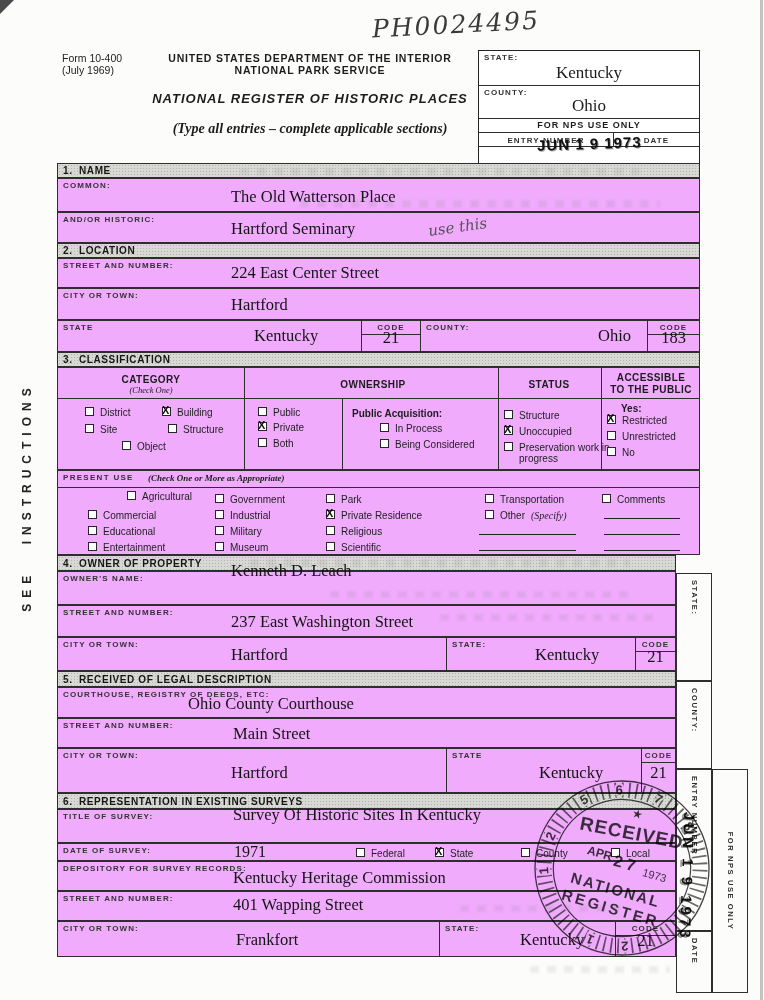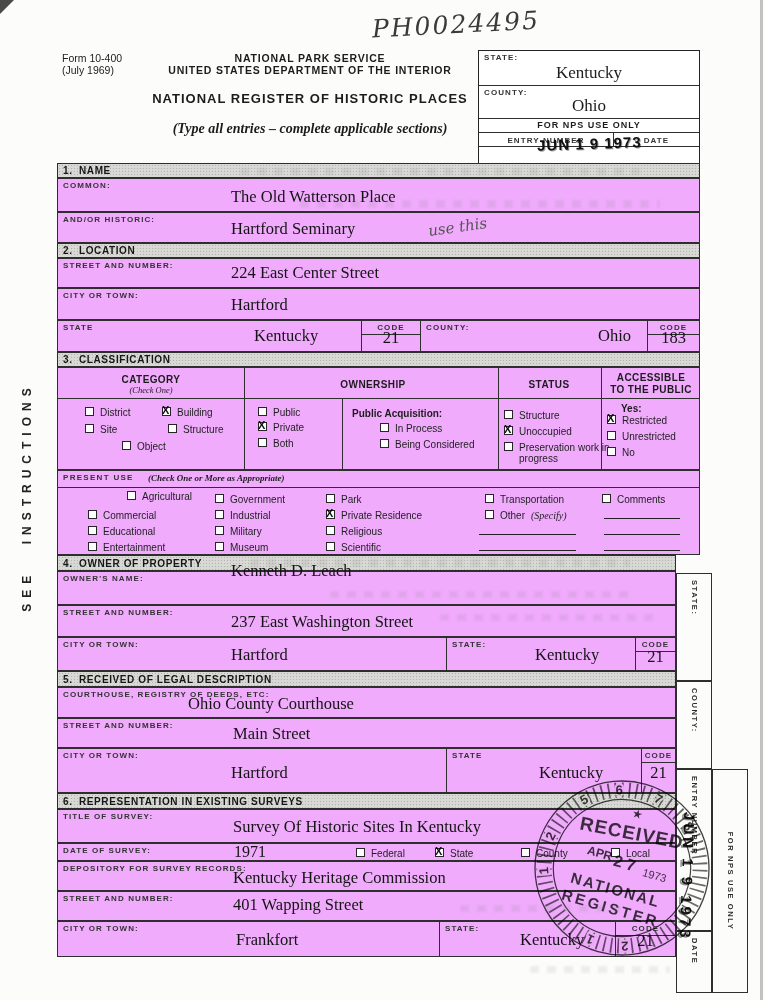--- a/index.html
+++ b/index.html
@@ -39,21 +39,21 @@
       font-size:7.5px;font-weight:bold;letter-spacing:1.6px;color:#2c2c2c;white-space:nowrap;}
   .vlbl.mid{top:50%;transform:translate(-50%,-50%);}
   .seeinstr{position:absolute;left:-119px;top:486px;width:300px;height:22px;text-align:center;
       transform:rotate(-90deg);font-size:12px;font-weight:bold;letter-spacing:6px;word-spacing:16px;color:#222;}
   .vstamp{position:absolute;writing-mode:vertical-rl;font-weight:bold;font-size:15px;letter-spacing:3px;
       color:#141414;transform:rotate(2deg);text-shadow:1px 2px 0 rgba(20,20,20,.45);white-space:nowrap;}
   
   .formid{position:absolute;left:62px;top:52px;font-size:10.5px;line-height:12px;color:#222;}
   .hdrblock{position:absolute;left:120px;top:52px;width:380px;text-align:center;}
   .dept{font-size:10.5px;font-weight:bold;letter-spacing:.8px;line-height:12px;}
-  .bigtitle{font-size:13px;font-weight:bold;letter-spacing:1px;line-height:17px;}
+  .bigtitle{font-size:13px;font-weight:bold;letter-spacing:1px;line-height:17px;font-style:italic;}
   .typenote{font-family:"Liberation Serif",serif;font-style:italic;font-weight:bold;font-size:14px;margin-top:14px;}
   .handwrite{position:absolute;left:372px;top:10px;font-family:"DejaVu Serif",serif;font-style:italic;
       font-size:25px;color:#3a3a3a;transform:rotate(-3deg);letter-spacing:2px;}
   .handnote{position:absolute;font-family:"DejaVu Serif",serif;font-style:italic;font-size:15px;
       color:#555;transform:rotate(-8deg);}
   
   .npsbox{position:absolute;left:478px;top:50px;width:222px;height:115px;border:1.6px solid #242424;background:#fff;}
   .npsrow{position:relative;border-bottom:1.4px solid #2e2e2e;}
   .npsval{position:absolute;left:0;right:0;bottom:2px;text-align:center;
       font-family:"Liberation Serif",serif;font-size:17px;}
@@ -76,22 +76,22 @@
   <div class="scanedge"></div>
 
   <div class="handwrite">PH0024495</div>
 
   <div class="formid">
     <div>Form 10-400</div>
     <div>(July 1969)</div>
   </div>
 
   <div class="hdrblock">
+    <div class="dept">UNITED STATES DEPARTMENT OF THE INTERIOR</div>
     <div class="dept">NATIONAL PARK SERVICE</div>
-    <div class="dept">UNITED STATES DEPARTMENT OF THE INTERIOR</div>
     <div class="bigtitle" style="margin-top:14px;">NATIONAL REGISTER OF HISTORIC PLACES</div>
     <div class="typenote">(Type all entries – complete applicable sections)</div>
   </div>
 
   <div class="npsbox">
     <div class="npsrow" style="height:35px;">
       <span class="lbl">STATE:</span>
       <span class="npsval">Kentucky</span>
     </div>
     <div class="npsrow" style="height:33px;">
@@ -373,21 +373,21 @@
       <span class="val" style="left:50%;transform:translateX(-50%);bottom:9px;">21</span>
     </div>
   </div>
 
   <div class="bar" style="left:57px;top:793px;width:619px;height:16px;">
     <span class="bnum">6.</span>
     <span>REPRESENTATION IN EXISTING SURVEYS</span>
   </div>
   <div class="row" style="left:57px;top:809px;width:619px;height:34px;">
     <span class="lbl">TITLE OF SURVEY:</span>
-    <span class="val" style="left:175px;bottom:5px;font-family:Liberation Serif, serif;">Survey Of Historic Sites In Kentucky</span>
+    <span class="val" style="left:175px;bottom:17px;font-family:Liberation Serif, serif;">Survey Of Historic Sites In Kentucky</span>
   </div>
   <div class="row" style="left:57px;top:843px;width:619px;height:18px;">
     <span class="lbl">DATE OF SURVEY:</span>
     <span class="val" style="left:176px;top:-1px;font-size:16px;">1971</span>
     <div class="ck" style="left:298px;top:4px;">
         <span class="cb" data-checked="false"></span>
         <span>Federal</span>
       </div>
     <div class="ck" style="left:377px;top:4px;">
         <span class="cb" data-checked="true"></span>

